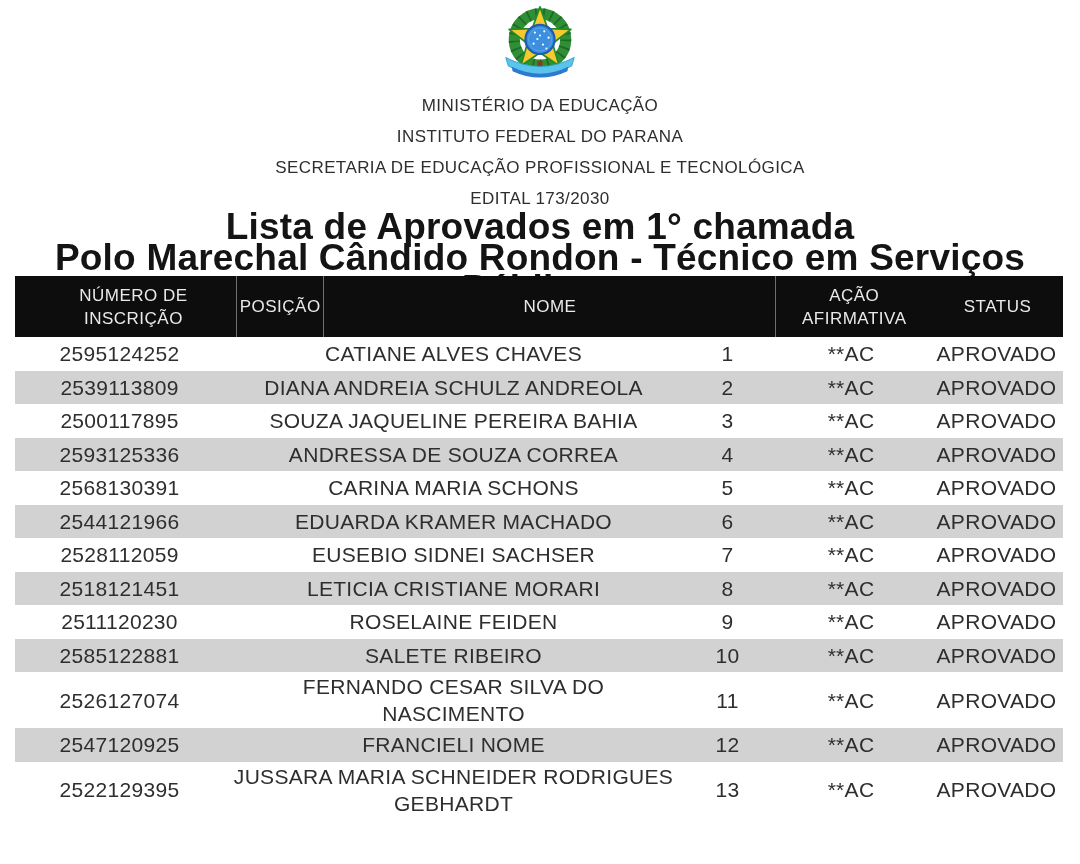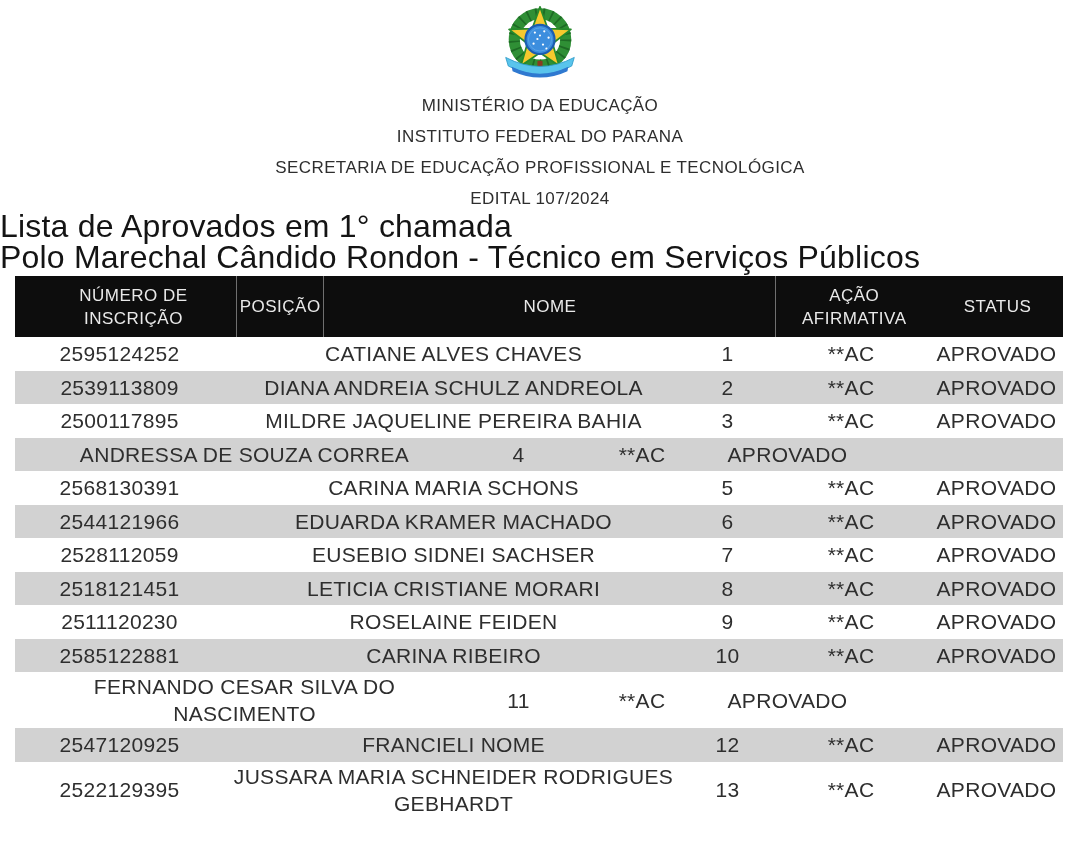--- a/index.html
+++ b/index.html
@@ -18,21 +18,21 @@
   
   .org{
     position:absolute;top:90px;left:0;width:100%;
     text-align:center;font-size:17px;line-height:31px;
     color:var(--body_text,#2e2e2e);letter-spacing:.4px;
   }
 
   
   .titles{
     position:absolute;top:211px;left:0;width:100%;
-    font-weight:normal;font-size:32px;line-height:31px;
+    text-align:center;font-weight:bold;font-size:37px;line-height:31px;
     color:var(--title_text,#141414);letter-spacing:.2px;
   }
 
   
   .table{position:absolute;left:15px;top:276px;width:1048px;}
   .thead{
     display:flex;height:61px;
     background:var(--header_bg,#0d0d0d);color:var(--header_text,#e9e9e9);
     font-size:17px;letter-spacing:.5px;padding-left:16px;
   }
@@ -89,21 +89,21 @@
 
       <path d="M10,59 Q50,80 90,59 L87,69 Q50,89 13,69 Z" fill="#59c4ec" stroke="#2e9cc9" stroke-width="1"></path>
       <path d="M17,70 Q50,86 83,70 L82,75 Q50,90 18,75 Z" fill="#2f79d0"></path>
     </svg>
   </div>
 
   <div class="org">
     <div>MINISTÉRIO DA EDUCAÇÃO</div>
     <div>INSTITUTO FEDERAL DO PARANA</div>
     <div>SECRETARIA DE EDUCAÇÃO PROFISSIONAL E TECNOLÓGICA</div>
-    <div>EDITAL 107/2024</div>
+    <div>EDITAL 173/2030</div>
   </div>
 
   <div class="titles">
     <div>Lista de Aprovados em 1° chamada</div>
     <div>Polo Marechal Cândido Rondon - Técnico em Serviços Públicos</div>
   </div>
 
   <div class="table">
     <div class="thead">
       <div class="th c1 sep">
@@ -155,33 +155,36 @@
           </div>
           <div class="td c5">
             <span>APROVADO</span>
           </div>
         </div>
         <div class="row">
           <div class="td c1">
             <span>2500117895</span>
           </div>
           <div class="td c2">
-            <span>MILDRE JAQUELINE PEREIRA BAHIA</span>
+            <span>SOUZA JAQUELINE PEREIRA BAHIA</span>
           </div>
           <div class="td c3">
             <span>3</span>
           </div>
           <div class="td c4">
             <span>**AC</span>
           </div>
           <div class="td c5">
             <span>APROVADO</span>
           </div>
         </div>
         <div class="row">
+          <div class="td c1">
+            <span>2593125336</span>
+          </div>
           <div class="td c2">
             <span>ANDRESSA DE SOUZA CORREA</span>
           </div>
           <div class="td c3">
             <span>4</span>
           </div>
           <div class="td c4">
             <span>**AC</span>
           </div>
           <div class="td c5">
@@ -271,33 +274,36 @@
           </div>
           <div class="td c5">
             <span>APROVADO</span>
           </div>
         </div>
         <div class="row">
           <div class="td c1">
             <span>2585122881</span>
           </div>
           <div class="td c2">
-            <span>CARINA RIBEIRO</span>
+            <span>SALETE RIBEIRO</span>
           </div>
           <div class="td c3">
             <span>10</span>
           </div>
           <div class="td c4">
             <span>**AC</span>
           </div>
           <div class="td c5">
             <span>APROVADO</span>
           </div>
         </div>
         <div class="row">
+          <div class="td c1">
+            <span>2526127074</span>
+          </div>
           <div class="td c2">
             <span>FERNANDO CESAR SILVA DO NASCIMENTO</span>
           </div>
           <div class="td c3">
             <span>11</span>
           </div>
           <div class="td c4">
             <span>**AC</span>
           </div>
           <div class="td c5">

